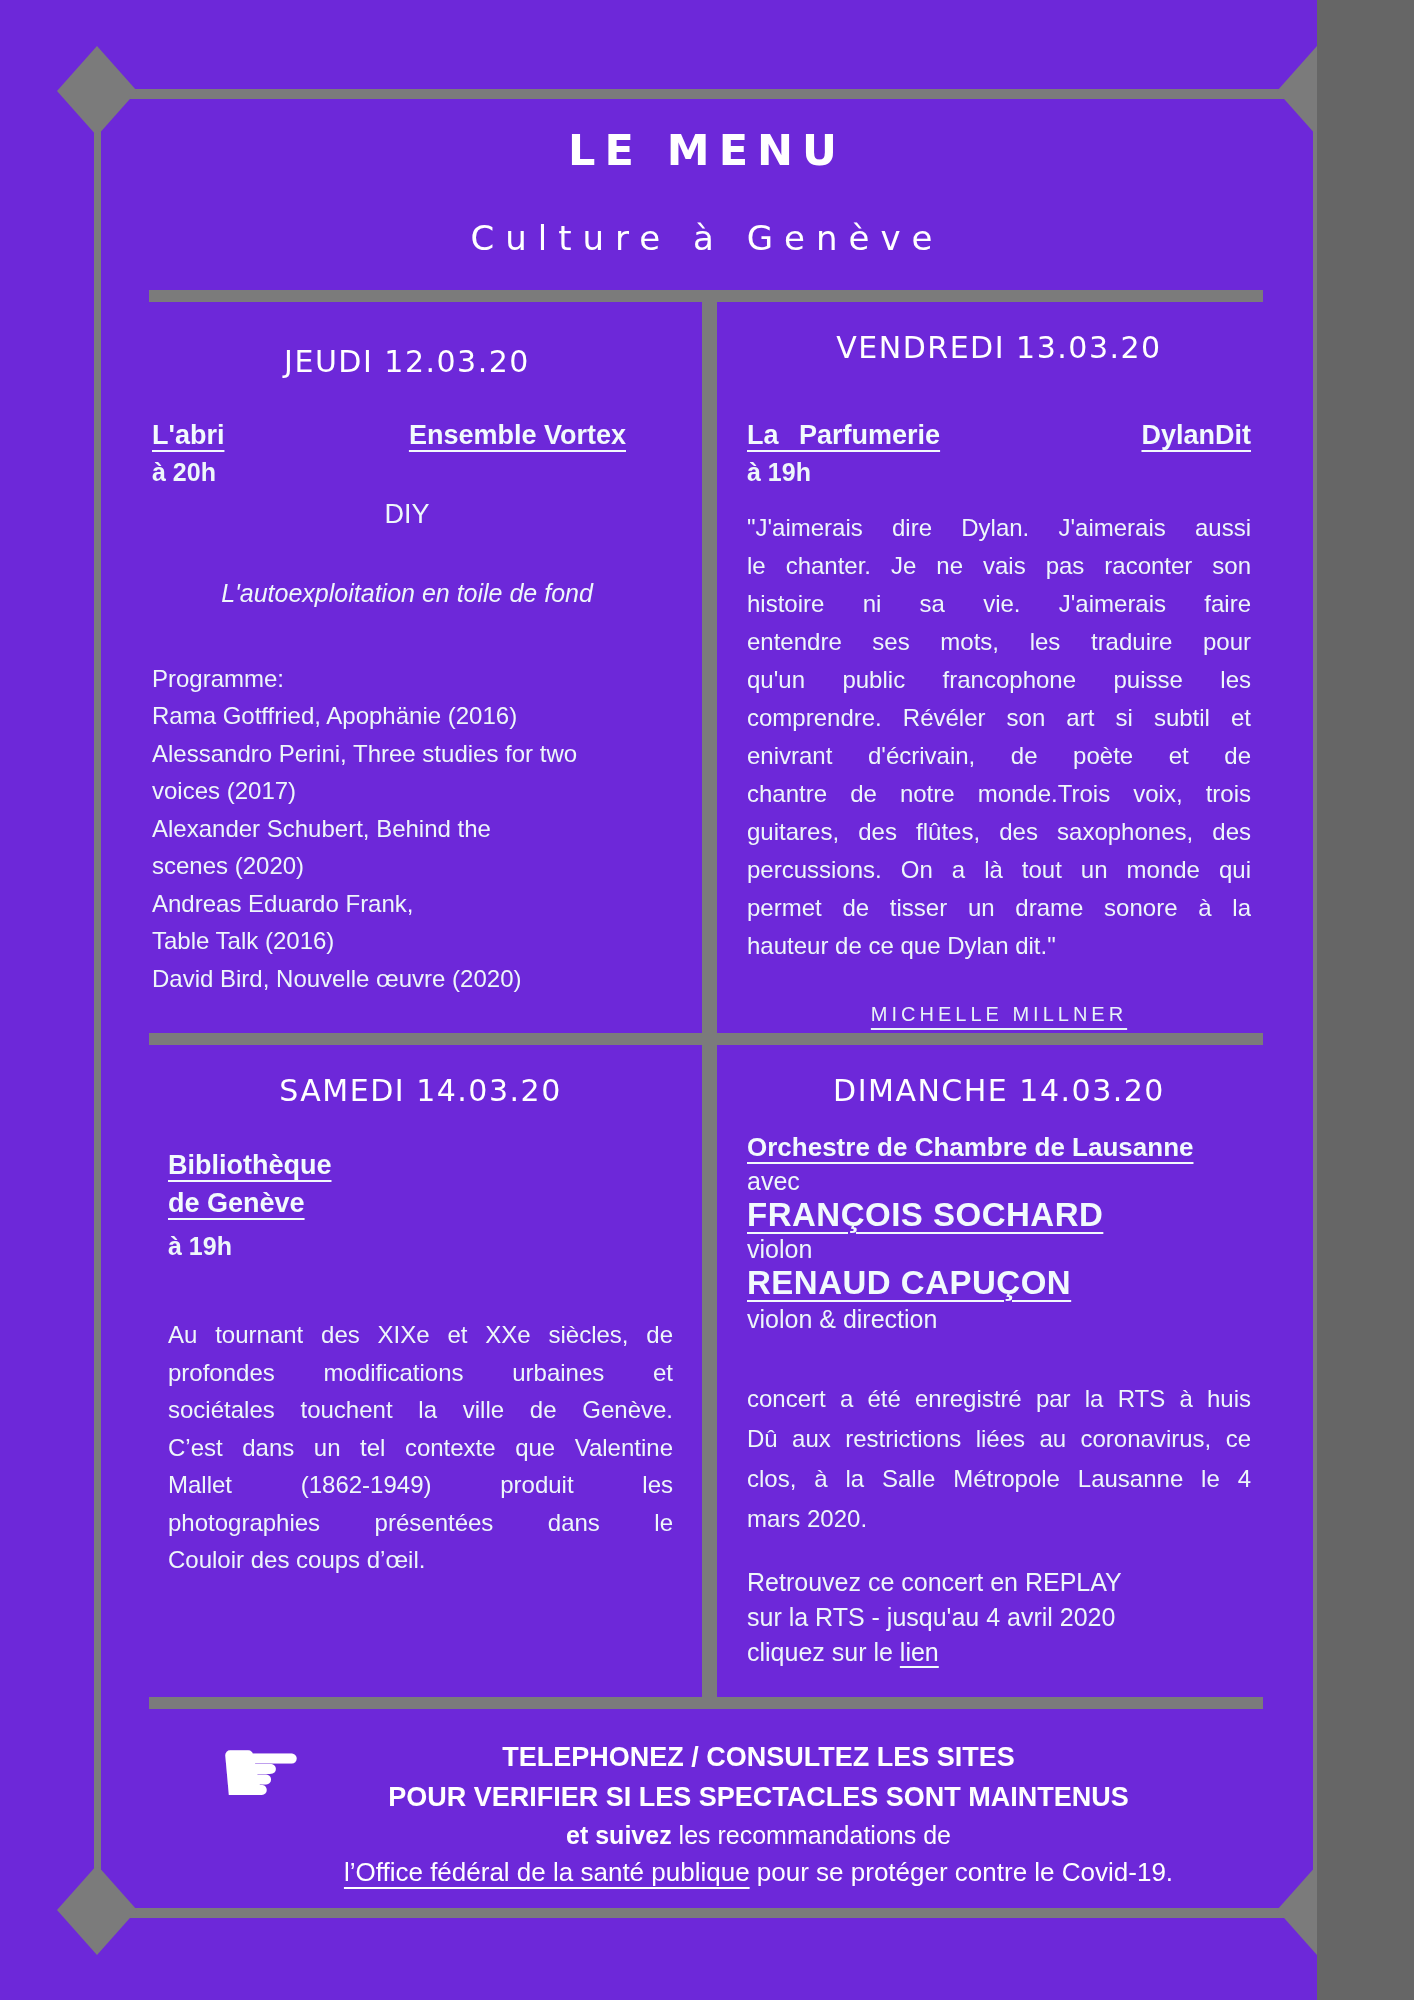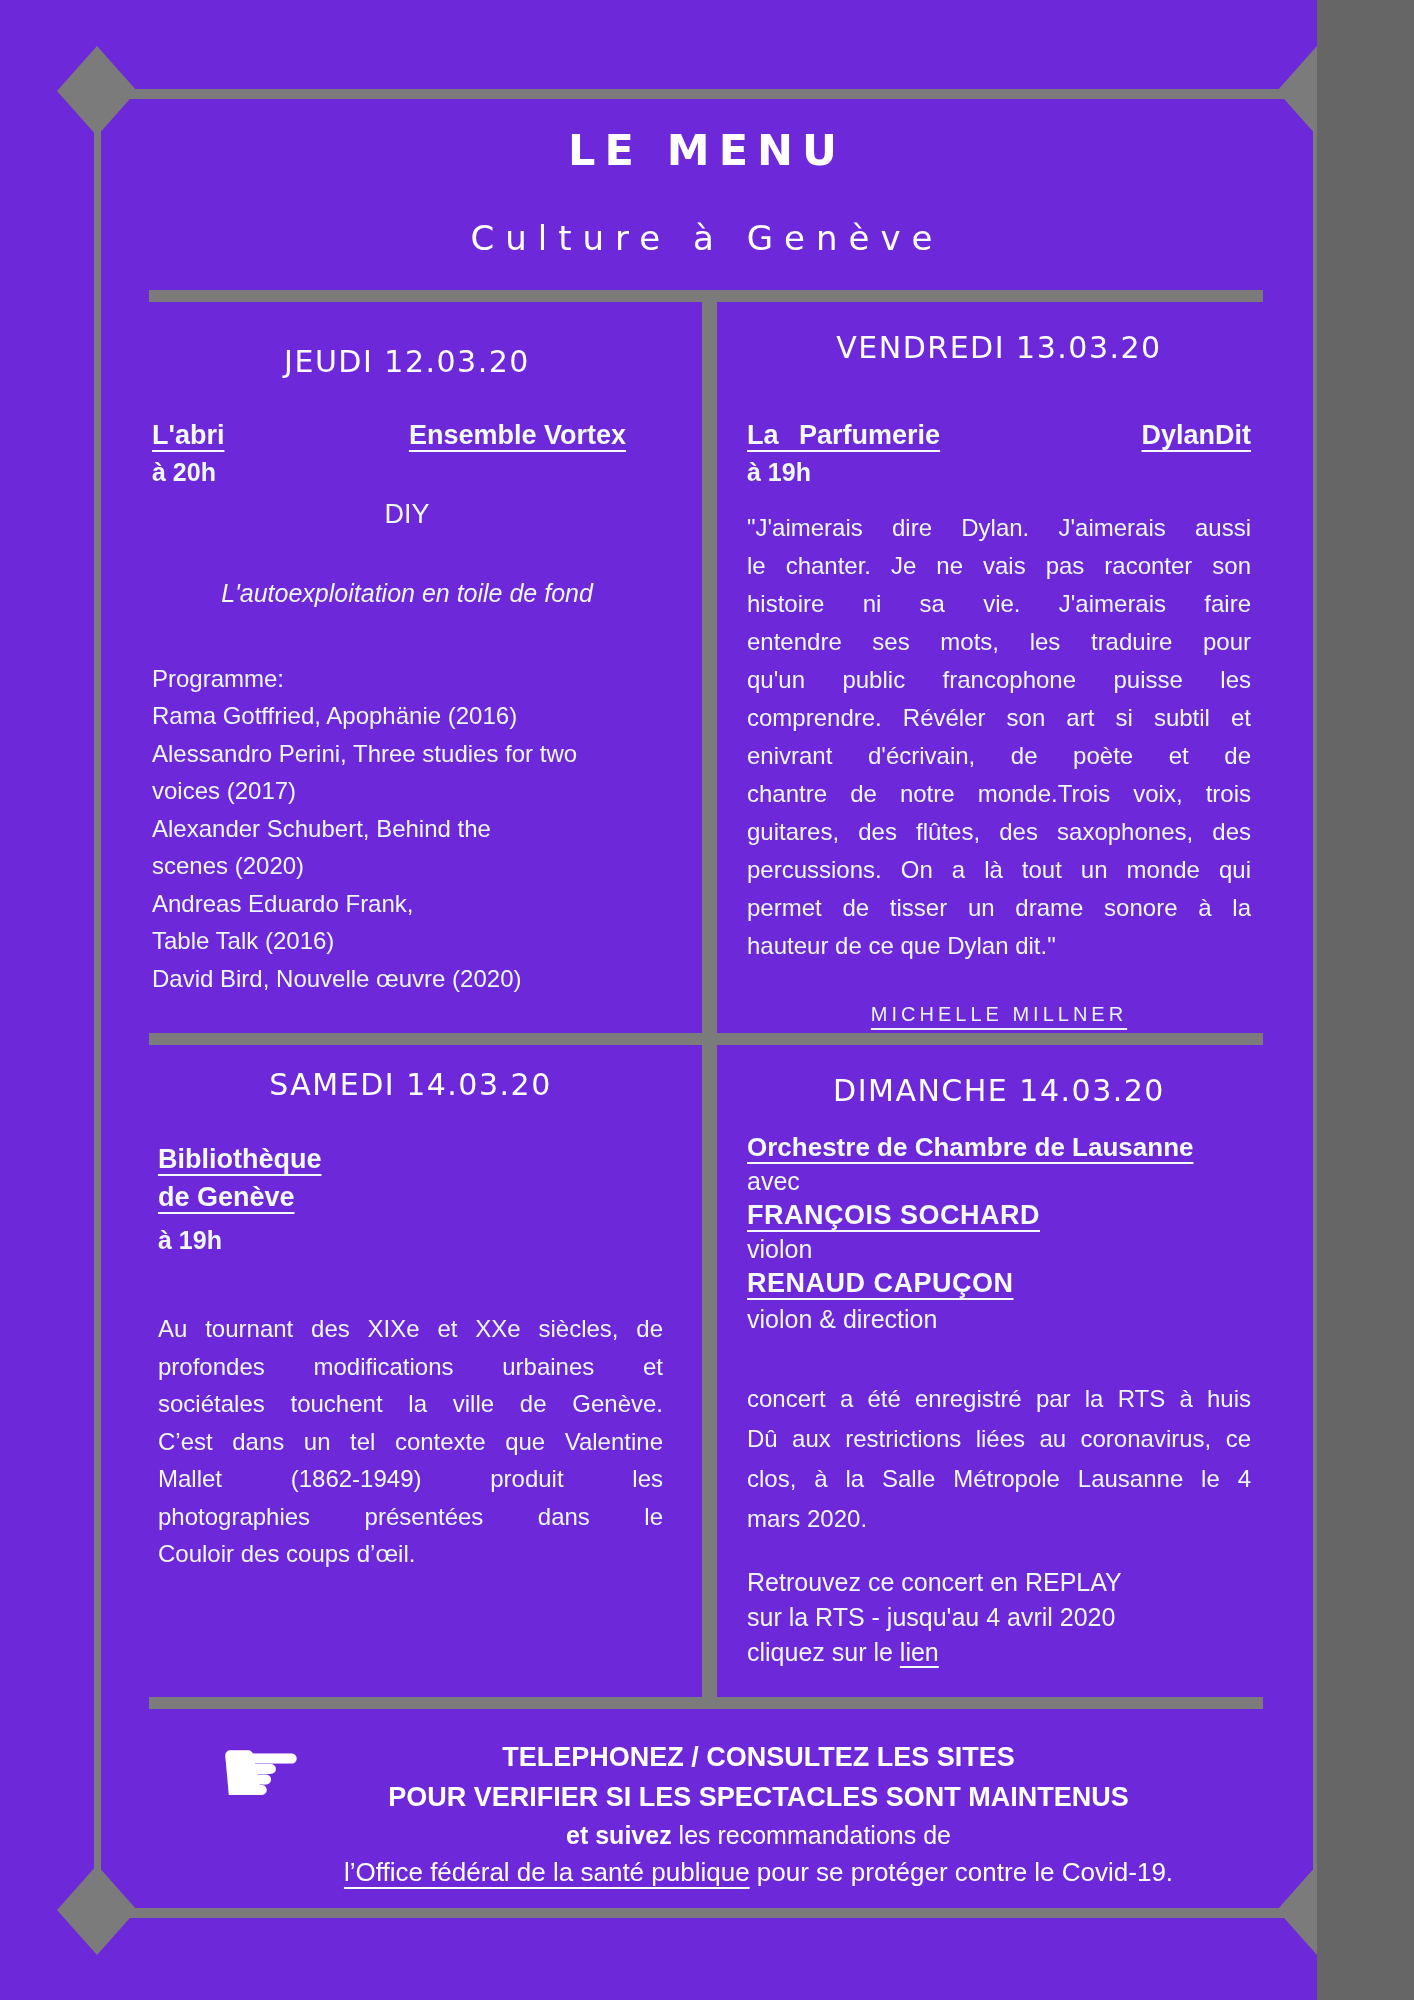--- a/index.html
+++ b/index.html
@@ -34,21 +34,21 @@
     font-size:43px; letter-spacing:9px; color:#fff;
   }
   .mast .subtitle {
     margin-top:43px; font-family:"DejaVu Sans", sans-serif;
     font-size:34px; letter-spacing:11px; color:#fff;
   }
   
   .quad { position:absolute; box-sizing:border-box; font-size:24px; line-height:1.5; }
   .q1 { left:150px; top:302px;  width:552px; height:731px; padding:44px 40px 0 2px; }
   .q2 { left:717px; top:302px;  width:546px; height:731px; padding:30px 12px 0 30px; }
-  .q3 { left:156px; top:1045px; width:552px; height:652px; padding:24px 45px 0 2px; }
+  .q3 { left:166px; top:1045px; width:552px; height:652px; padding:30px 45px 0 2px; }
   .q4 { left:717px; top:1045px; width:546px; height:652px; padding:30px 12px 0 30px; }
   .day {
     font-family:"DejaVu Sans", sans-serif; font-weight:normal; color:#fff;
     font-size:30px; line-height:31px; letter-spacing:1.5px; text-align:center;
   }
   .link {
     font-weight:bold; color:#f2fafd; text-decoration:underline;
     text-decoration-thickness:2px; text-underline-offset:6px; cursor:pointer;
   }
   .bold { font-weight:bold; }
@@ -78,21 +78,21 @@
   .jwrap.pitch375 > div { height:37.5px; line-height:37.5px; }
   
   .q3 .main-row { margin-top:40px; }
   .q3 .venue-block { width:250px; font-size:27px; line-height:38px; }
   .q3 .venue-block .time { font-weight:bold; font-size:25px; line-height:40px; margin-top:4px; }
   .q3 .expo-block { flex:1; text-align:center; padding-right:40px; font-weight:bold; font-size:26px; line-height:38px; }
   .q3 .para { margin-top:50px; }
   
   .q4 .orchestra { margin-top:22px; font-size:26px; line-height:38px; }
   .q4 .avec { font-size:25px; line-height:30px; }
-  .q4 .soloist { font-size:27px; line-height:38px; letter-spacing:0.5px; }
+  .q4 .soloist { font-size:33px; line-height:38px; letter-spacing:0.5px; }
   .q4 .role { font-size:25px; line-height:30px; }
   .q4 .role2 { font-size:25px; line-height:34px; }
   .q4 .para { margin-top:43px; }
   .q4 .replay { margin-top:26px; font-size:25px; line-height:35px; }
   .q4 .replay .link2 {
     font-weight:normal; text-decoration:underline; text-decoration-thickness:2px;
     text-underline-offset:5px; cursor:pointer;
   }
   
   .footer { position:absolute; left:149px; top:1709px; width:1114px; height:198px; }

